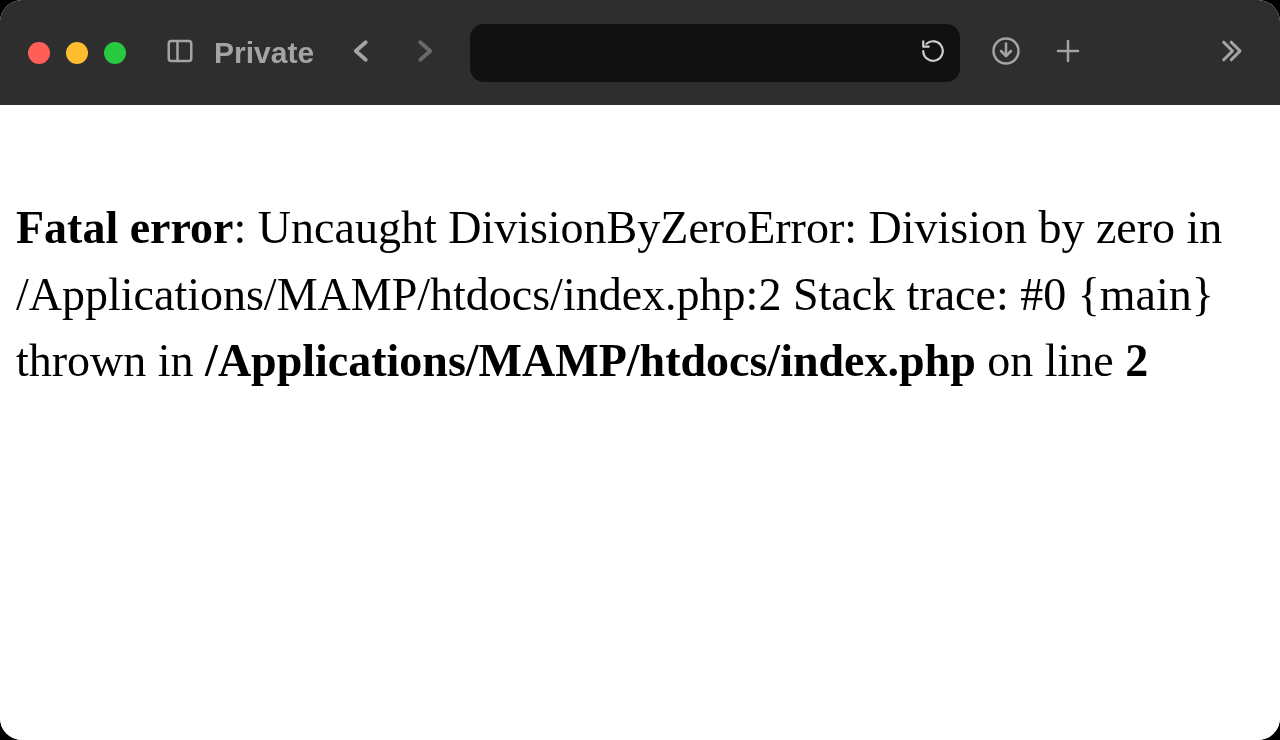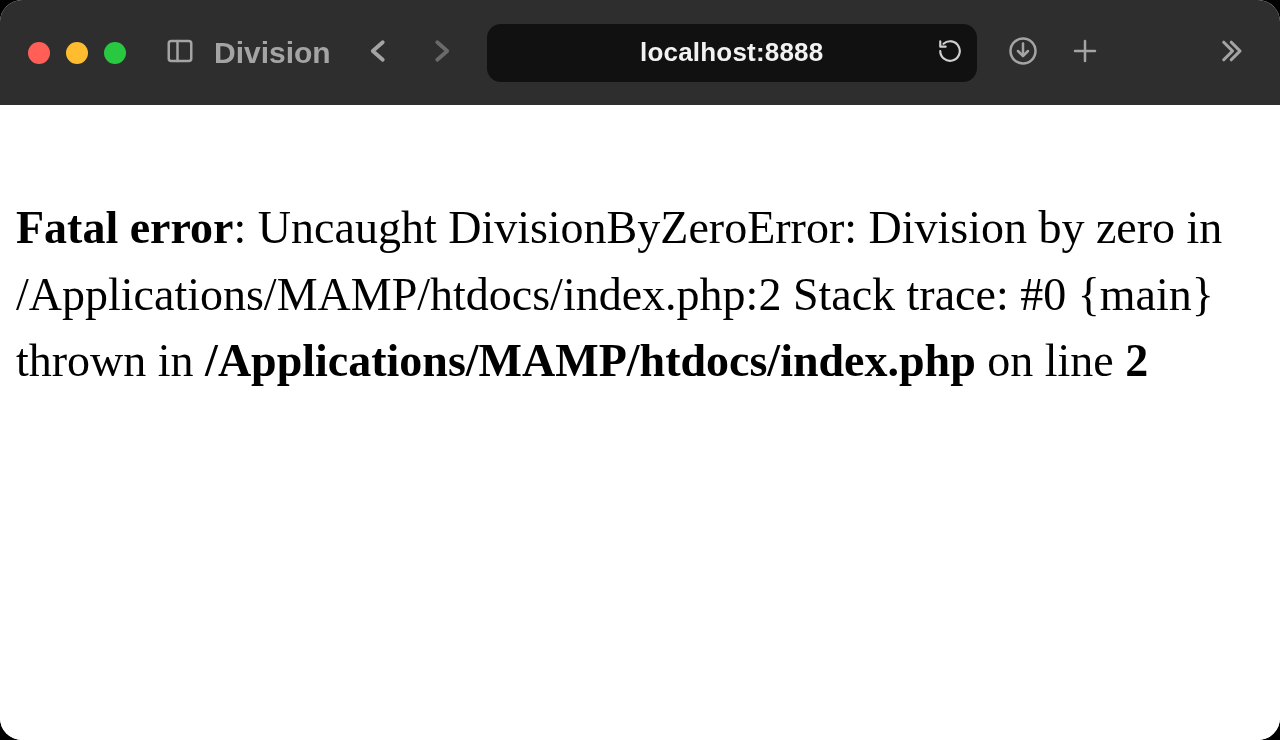--- a/index.html
+++ b/index.html
@@ -47,40 +47,39 @@
 
     <div class="tb-btn">
       <span>
         <svg viewBox="0 0 24 24" stroke-width="2" stroke-linecap="round" stroke-linejoin="round">
           <rect x="3" y="4" width="18" height="16" rx="2"></rect>
           <line x1="10" y1="4" x2="10" y2="20"></line>
         </svg>
       </span>
     </div>
 
-    <span class="private-label">Division</span>
+    <span class="private-label">Private</span>
 
     <div class="tb-btn">
       <span>
         <svg viewBox="0 0 24 24" stroke-width="3" stroke-linecap="round" stroke-linejoin="round">
           <polyline points="15 5 7 12 15 19"></polyline>
         </svg>
       </span>
     </div>
 
     <div class="tb-btn" style="color:#6a6a6a">
       <span>
         <svg viewBox="0 0 24 24" stroke-width="3" stroke-linecap="round" stroke-linejoin="round">
           <polyline points="9 5 17 12 9 19"></polyline>
         </svg>
       </span>
     </div>
 
     <div class="addr">
-      <span class="addr-text">localhost:8888</span>
       <span class="reload">
         <span>
           <svg viewBox="0 0 24 24" stroke-width="2" stroke-linecap="round" stroke-linejoin="round">
             <path d="M3 12a9 9 0 1 0 3-6.7"></path>
             <polyline points="3 3 3 8 8 8"></polyline>
           </svg>
         </span>
       </span>
     </div>
 

